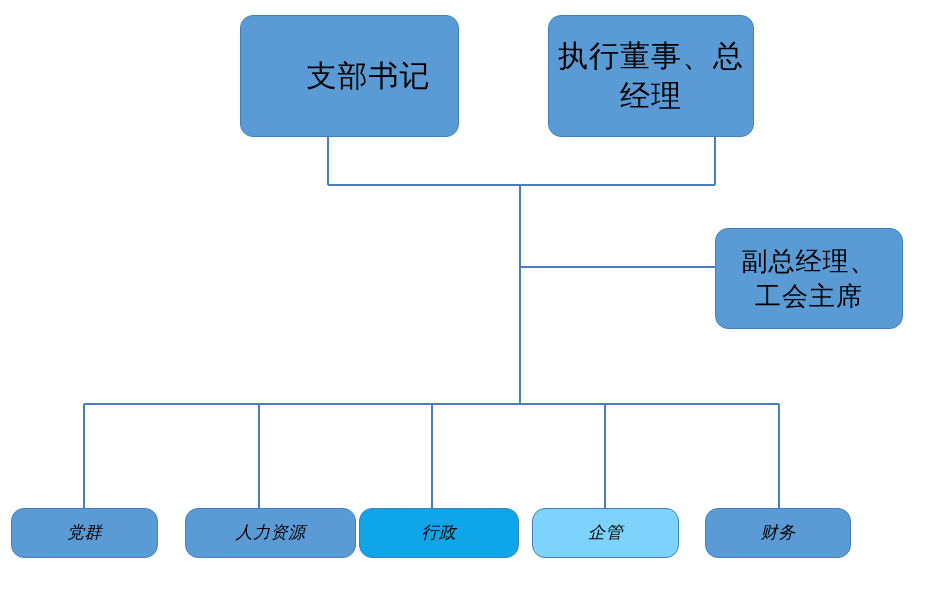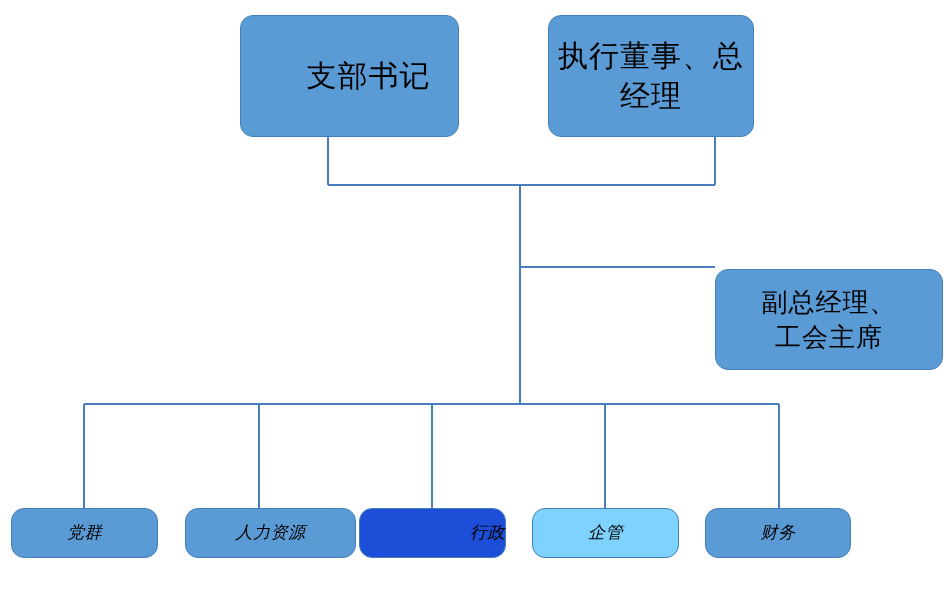--- a/index.html
+++ b/index.html
@@ -78,31 +78,31 @@
     </svg>
 
   <div id="node-layer">
       <div class="node level-1" style="left: 240px; top: 15px; width: 219px; height: 122px; background: rgb(91, 155, 213); border-color: rgb(68, 127, 184);">
         <span class="node-label" style="color: rgb(0, 0, 0); padding-left: 38px;">支部书记</span>
       </div>
       <div class="node level-1" style="left: 548px; top: 15px; width: 206px; height: 122px; background: rgb(91, 155, 213); border-color: rgb(68, 127, 184);">
         <span class="node-label" style="color: rgb(0, 0, 0);">执行董事、总
 经理</span>
       </div>
-      <div class="node level-2" style="left: 715px; top: 228px; width: 228px; height: 101px; background: rgb(91, 155, 213); border-color: rgb(68, 127, 184); margin-top: 41px;">
+      <div class="node level-2" style="left: 715px; top: 228px; width: 188px; height: 101px; background: rgb(91, 155, 213); border-color: rgb(68, 127, 184);">
         <span class="node-label" style="color: rgb(0, 0, 0);">副总经理、
 工会主席</span>
       </div>
       <div class="node level-3" style="left: 11px; top: 508px; width: 147px; height: 50px; background: rgb(91, 155, 213); border-color: rgb(68, 127, 184);">
         <span class="node-label" style="color: rgb(0, 0, 0);">党群</span>
       </div>
       <div class="node level-3" style="left: 185px; top: 508px; width: 171px; height: 50px; background: rgb(91, 155, 213); border-color: rgb(68, 127, 184); justify-content: center;">
         <span class="node-label" style="color: rgb(0, 0, 0);">人力资源</span>
       </div>
-      <div class="node level-3" style="left: 359px; top: 508px; width: 147px; height: 50px; background: #1d4ed8; border-color: rgb(68, 127, 184); text-align: right;">
+      <div class="node level-3" style="left: 359px; top: 508px; width: 160px; height: 50px; background: #0ea5e9; border-color: rgb(68, 127, 184);">
         <span class="node-label" style="color: rgb(0, 0, 0);">行政</span>
       </div>
       <div class="node level-3" style="left: 532px; top: 508px; width: 147px; height: 50px; background: #7dd3fc; border-color: rgb(68, 127, 184);">
         <span class="node-label" style="color: rgb(0, 0, 0);">企管</span>
       </div>
       <div class="node level-3" style="left: 705px; top: 508px; width: 146px; height: 50px; background: rgb(91, 155, 213); border-color: rgb(68, 127, 184);">
         <span class="node-label" style="color: #000000;">财务</span>
       </div>
     </div>
 

